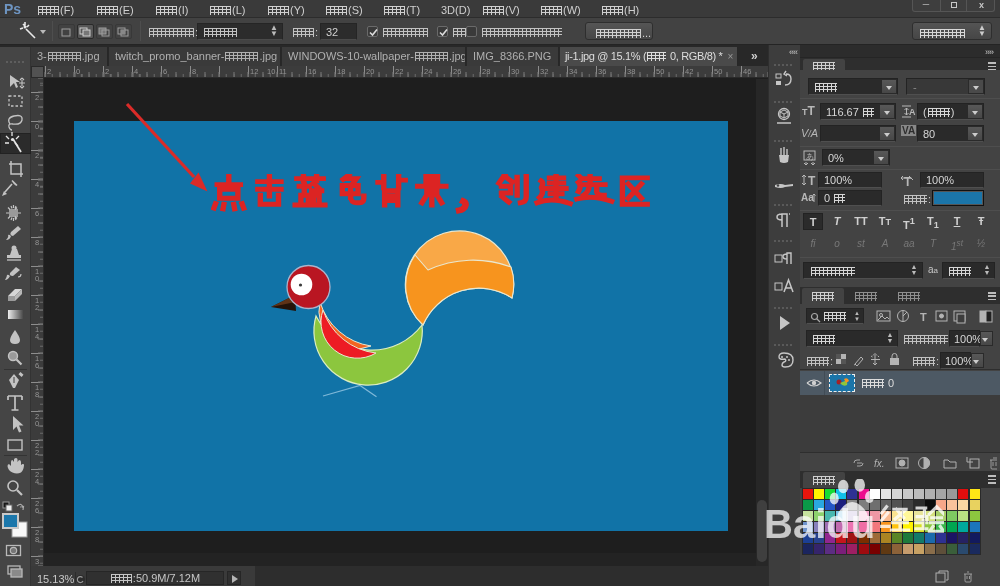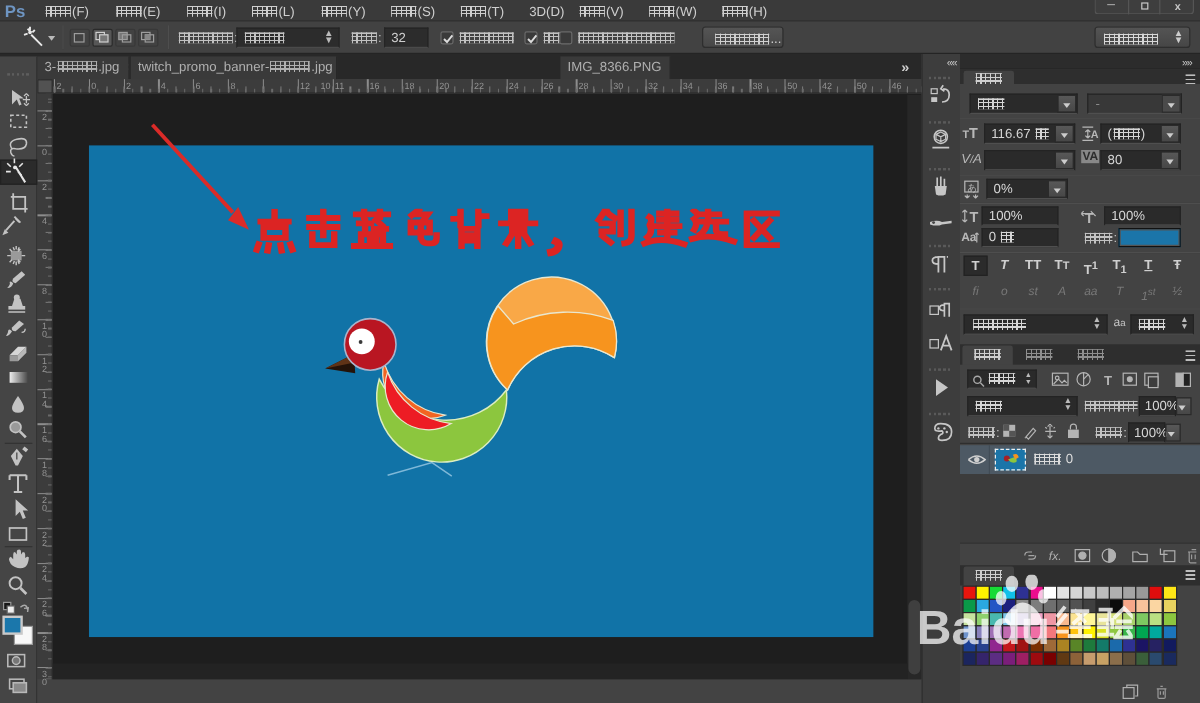--- a/index.html
+++ b/index.html
@@ -132,21 +132,23 @@
 
   <div class="abs" style="left:585px;top:22px;width:68px;height:18px;background:linear-gradient(#555,#474747);border:1px solid #2e2e2e;border-radius:3px;"></div>
   <div class="abs t" style="left:595px;top:27px;color:#d0d0d0;"><span class="c" style="width:45px;"></span>...</div>
 
   <div class="abs" style="left:912px;top:22px;width:80px;height:18px;background:linear-gradient(#545454,#464646);border:1px solid #2e2e2e;border-radius:3px;"></div>
   <div class="abs t" style="left:919px;top:27px;color:#d8d8d8;"><span class="c" style="width:45px;"></span></div>
   <div class="abs" style="left:976px;top:25px;width:12px;height:13px;color:#ccc;font-size:8px;line-height:6px;text-align:center;">▲<br>▼</div>
   <div class="abs" id="tabstrip"></div>
   <div class="tab" style="left:31px;width:77px;">3-<span class="c" style="width:33px;"></span>.jpg<span class="x">×</span></div>
   <div class="tab" style="left:109px;width:172px;">twitch_promo_banner-<span class="c" style="width:33px;"></span>.jpg</div>
+  <div class="tab" style="left:282px;width:184px;">WINDOWS-10-wallpaper-<span class="c" style="width:33px;"></span>.jpg</div>
   <div class="tab" style="left:467px;width:92px;">IMG_8366.PNG<span class="x">×</span></div>
+  <div class="tab" style="left:560px;width:178px;background:#4a4a4a;color:#dedede;padding:0 5px;letter-spacing:-0.35px;">ji-1.jpg @ 15.1% (<span class="c" style="width:19px;"></span> 0, RGB/8) *<span class="x" style="margin-left:5px;">×</span></div>
   <div class="abs" style="left:751px;top:49px;color:#cfcfcf;font-size:12px;font-weight:bold;">»</div>
   <div class="abs" id="work"></div>
   <div class="abs" id="hruler">
     <div style="position:absolute;left:0;top:0;right:0;bottom:0;background:repeating-linear-gradient(to right,#8d8d8d 0 1px,transparent 1px 29px);background-position:14px 0;"></div>
     <div style="position:absolute;left:0;bottom:0;right:0;height:5px;background:repeating-linear-gradient(to right,#7a7a7a 0 1px,transparent 1px 14.5px);background-position:-0.5px 0;"></div>
     <div style="position:absolute;left:0;bottom:0;right:0;height:3px;background:repeating-linear-gradient(to right,#6a6a6a 0 1px,transparent 1px 7.25px);background-position:6.75px 0;"></div>
     <div id="hlabels">
         <span class="rnum" style="left:16px;top:1px;">2</span>
         <span class="rnum" style="left:45px;top:1px;">0</span>
         <span class="rnum" style="left:74px;top:1px;">2</span>
@@ -304,20 +306,33 @@
 
       <rect x="12" y="475" width="15" height="15" fill="#f8f8f8" stroke="#9a9a9a" stroke-width="1"></rect>
       <rect x="3" y="467" width="15" height="14" fill="#1b77ab" stroke="#c9c9c9" stroke-width="2"></rect>
 
       <rect x="6.5" y="498.5" width="14" height="10" fill="none" stroke="#b9b9b9" stroke-width="1.3"></rect>
       <circle cx="13.5" cy="503.5" r="3.2" fill="#777" stroke="#b9b9b9" stroke-width="1.2"></circle>
 
       <rect x="8" y="519" width="12" height="8" fill="none" stroke="#b9b9b9" stroke-width="1.3"></rect>
       <rect x="11" y="522" width="11" height="8" fill="#8a8a8a" stroke="#b9b9b9" stroke-width="1.3"></rect>
     </svg>
+  </div>
+  <div class="abs" id="statusbar">
+    <div style="position:absolute;left:6px;top:7px;color:#cacaca;font-size:11px;">15.13%</div>
+    <div style="position:absolute;left:44px;top:6px;width:1px;height:12px;background:#2c2c2c;"></div>
+    <svg style="position:absolute;left:44px;top:8px;" width="12" height="11">
+        <circle cx="5.5" cy="5.5" r="4.5" fill="#2c2c2c"></circle>
+        <path d="M7.5 3.5 a3 3 0 1 0 0.5 3.5" stroke="#9a9a9a" fill="none" stroke-width="1.2"></path>
+      </svg>
+    <div style="position:absolute;left:55px;top:5px;width:138px;height:14px;background:#303030;border:1px solid #262626;color:#c6c6c6;font-size:11px;text-align:center;line-height:13px;"><span class="c" style="width:21px;"></span>:50.9M/7.12M</div>
+    <div style="position:absolute;left:196px;top:5px;width:14px;height:14px;background:#303030;border:1px solid #262626;">
+        <span style="position:absolute;left:4px;top:3px;width:0;height:0;border:4px solid transparent;border-left:6px solid #b5b5b5;"></span>
+      </div>
+    <div style="position:absolute;left:224px;top:0;right:0;bottom:0;background:#2d2d2d;"></div>
   </div>
 
   <div class="abs" style="left:756px;top:79px;width:12px;height:487px;background:#272727;"></div>
   <div class="abs" style="left:757px;top:500px;width:10px;height:62px;background:#3f3f3f;border-radius:5px;"></div>
   <div class="abs" style="left:44px;top:553px;width:712px;height:13px;background:#232323;"></div>
 
   <svg class="abs" style="left:74px;top:121px;" width="654" height="410" viewBox="0 0 654 410">
     <rect x="0" y="0" width="654" height="410" fill="#1173a7"></rect>
 
     <path d="M249 275 L286 264.5 L302.5 275.8" stroke="#7fb8d8" stroke-width="1.2" fill="none"></path>

